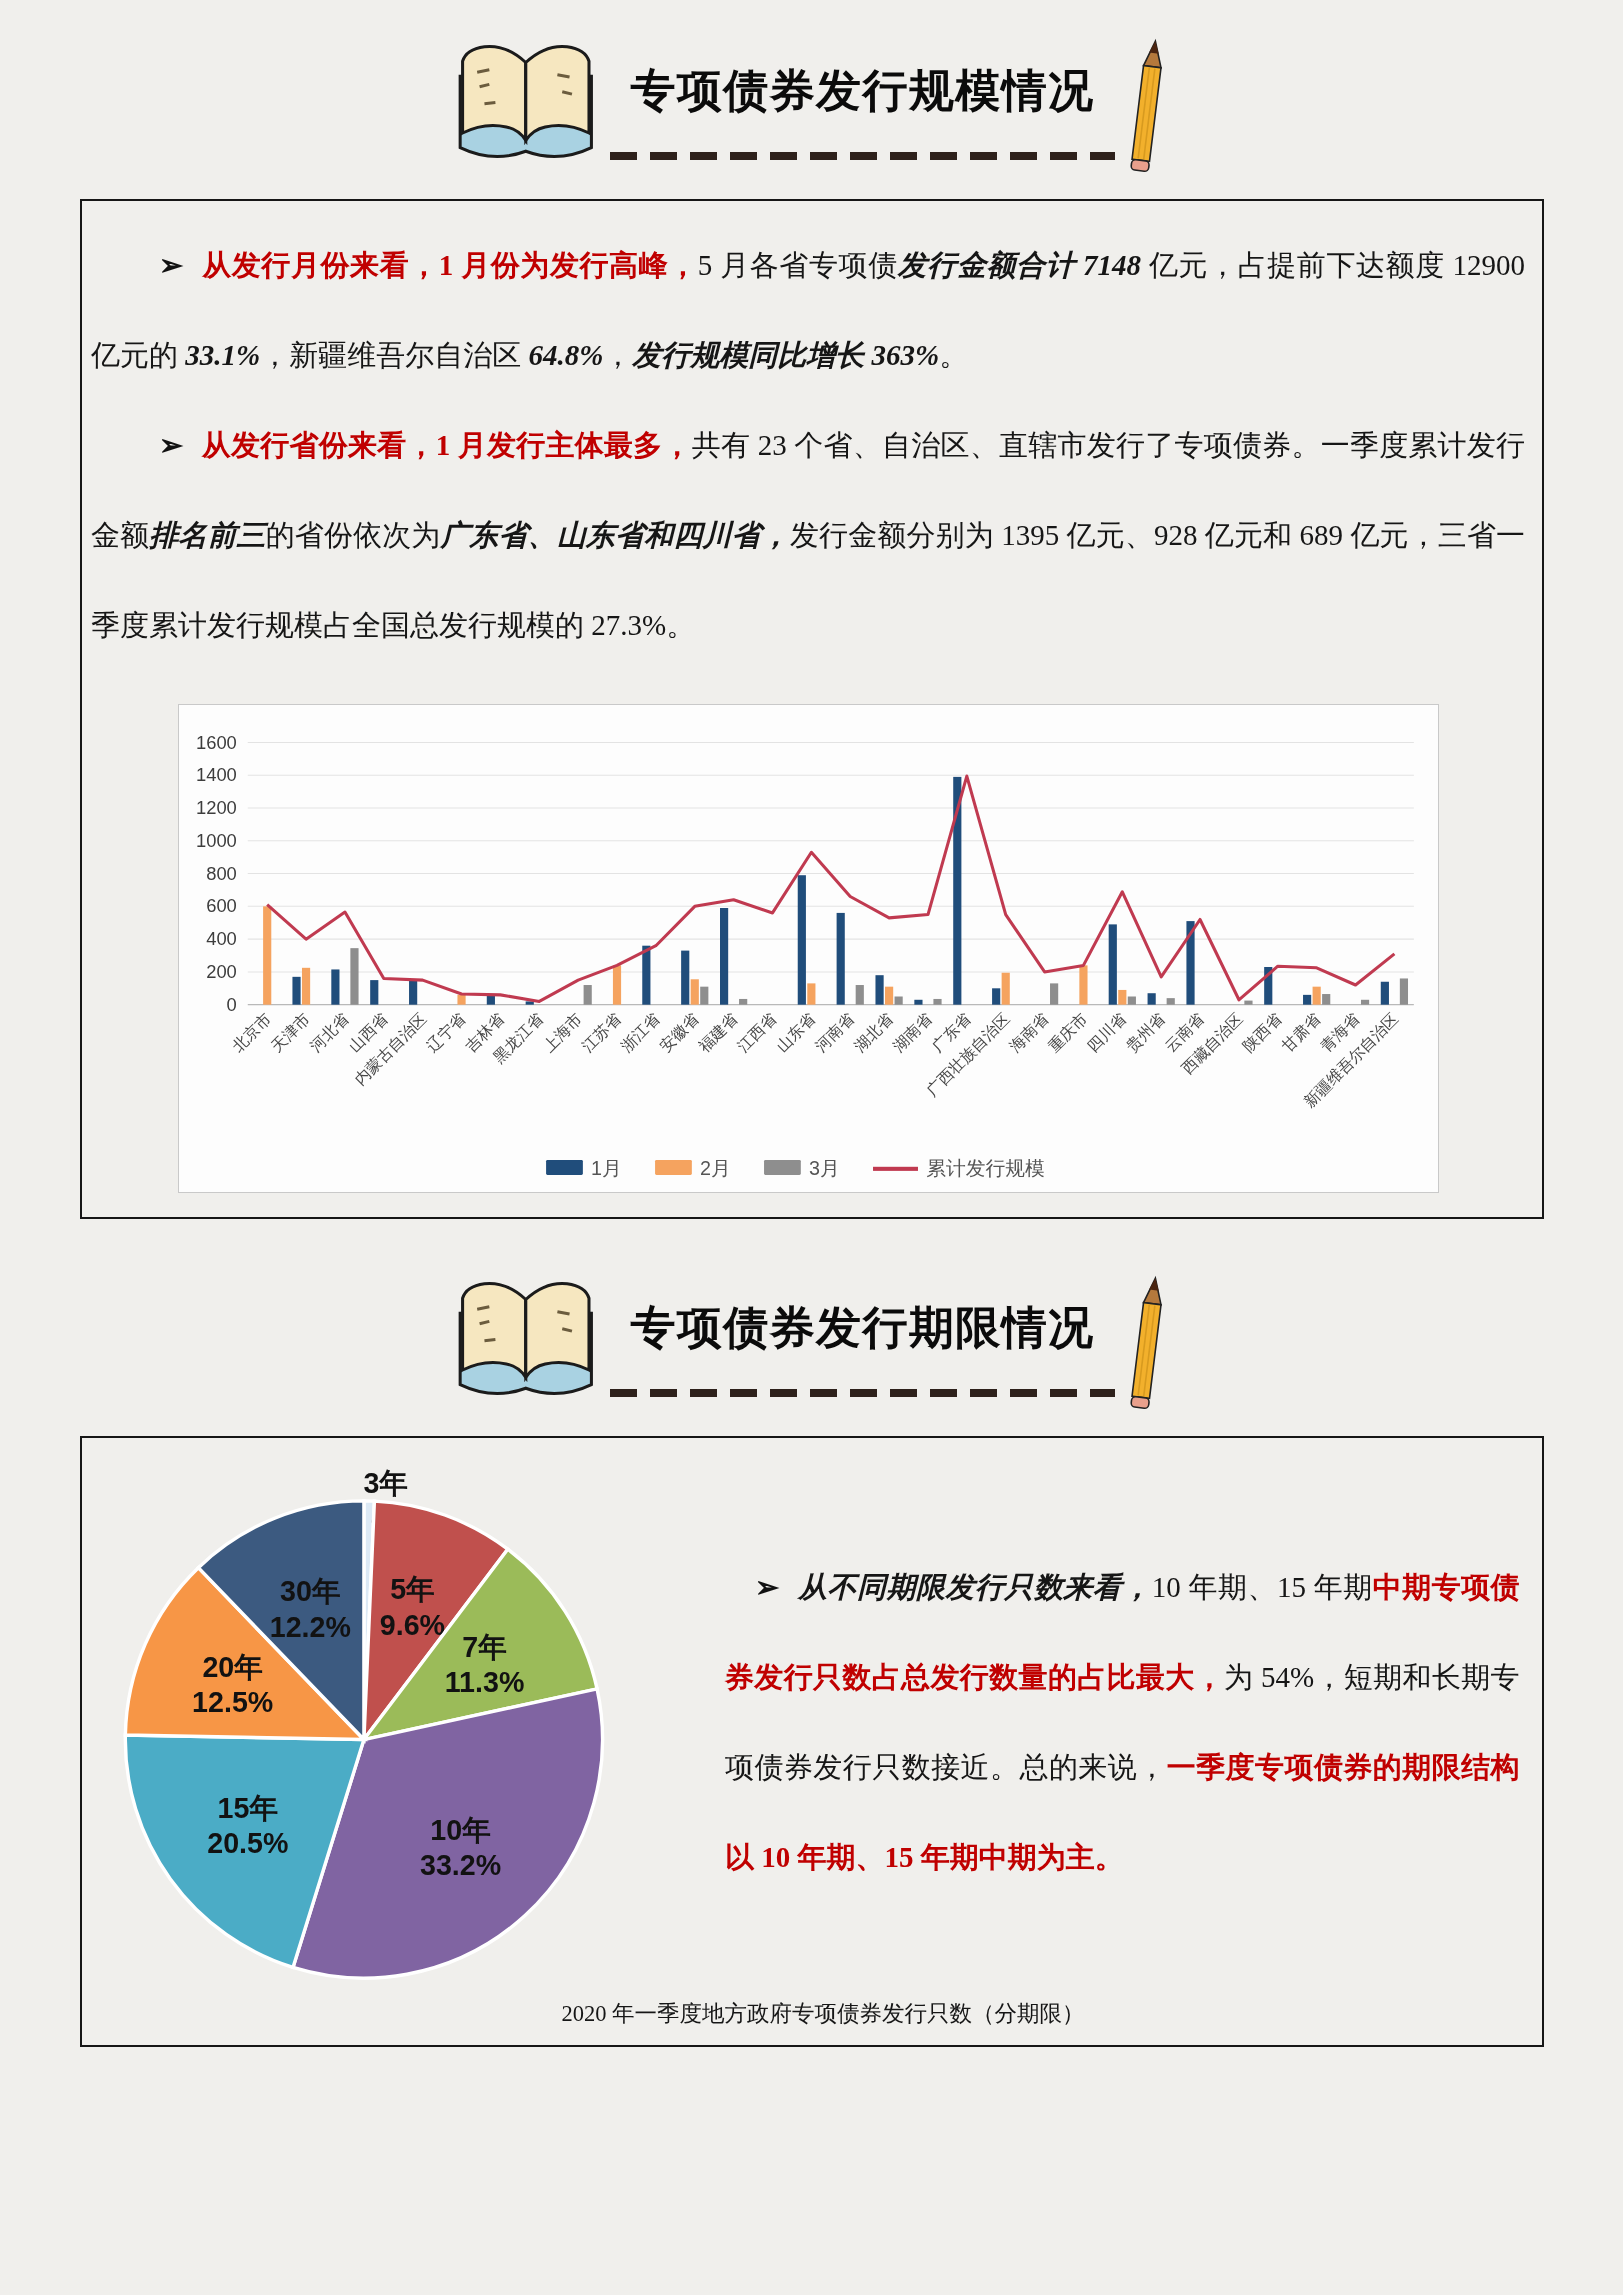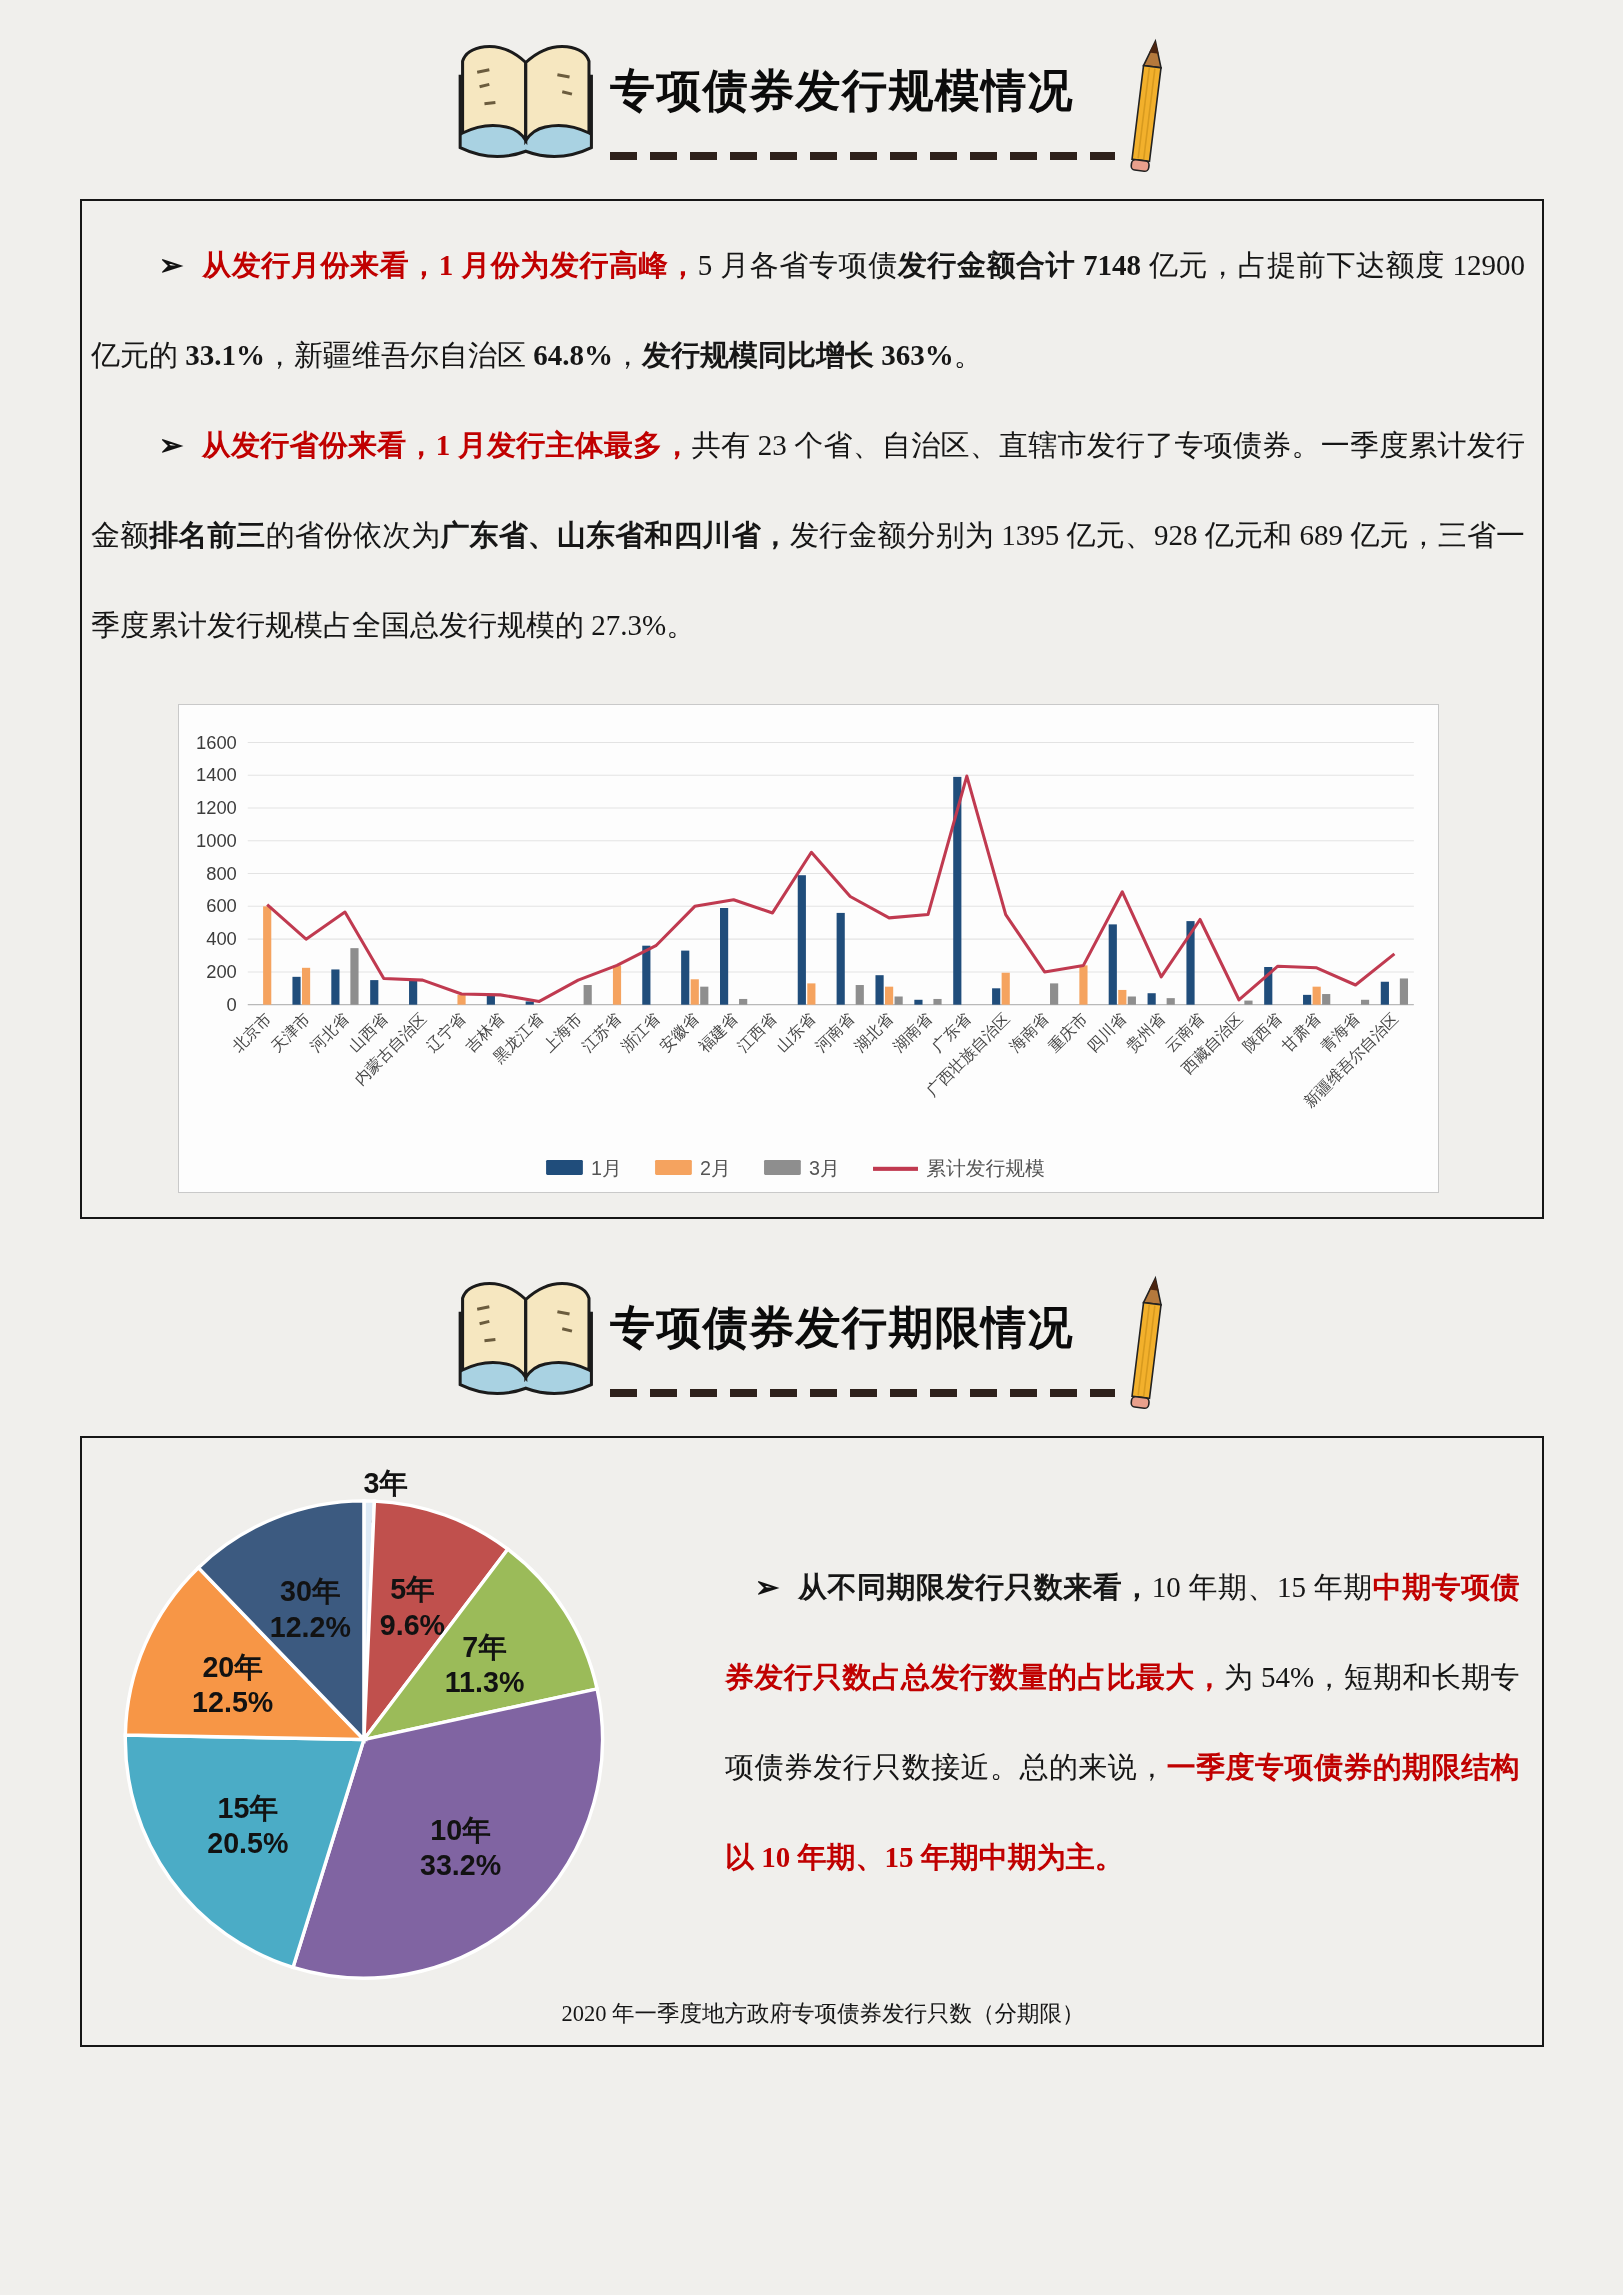--- a/index.html
+++ b/index.html
@@ -8,38 +8,38 @@
     height:2295px;
     background:#f0efec;
     font-family:"Liberation Serif","DejaVu Serif",serif;
     color:#141414;
     overflow:hidden;
   }
   .section-header {
     display:flex; align-items:flex-start; justify-content:center;
     margin-top:35px; height:157px;
   }
-  .header-mid { display:flex; flex-direction:column; margin:0 4.1px; }
+  .header-mid { display:flex; flex-direction:column; align-items:center; margin:0 4.1px; }
   .section-title {
     font-size:45px; font-weight:bold; letter-spacing:1.4px; color:#0b0b0b;
     margin-top:26px; white-space:nowrap;
   }
   .dash-line {
     width:505px; height:8.2px; margin-top:31px;
     background:repeating-linear-gradient(90deg,#2e211b 0 27px,rgba(0,0,0,0) 27px 40px);
   }
   .box {
     width:1464px; margin:6.8px auto 0; border:2px solid #161616;
     padding:20.5px 16.4px 24.5px 9.5px;
   }
   .para {
     font-size:29px; line-height:3.1; text-align:justify; text-indent:68px;
     color:#161616;
   }
-  .para span.bold { font-weight:bold; }
+  .para span.bold { font-weight:bold;font-style:italic; }
   .para span.red-bold { font-weight:bold; color:#c00000; }
   .para span.bullet { font-weight:bold; color:#111; letter-spacing:5.5px; }
   .chart-panel {
     width:1261px; height:489px; margin:33px auto 0;
     background:#fdfdfd; border:0.7px solid #c9c9c9;
   }
   .header2 { margin-top:53px; }
   .box2 { padding:17.7px 16.4px 16.4px 9.5px; }
   .intro { text-indent:41px; }
   .pie-row { display:flex; margin-top:4.1px; }

